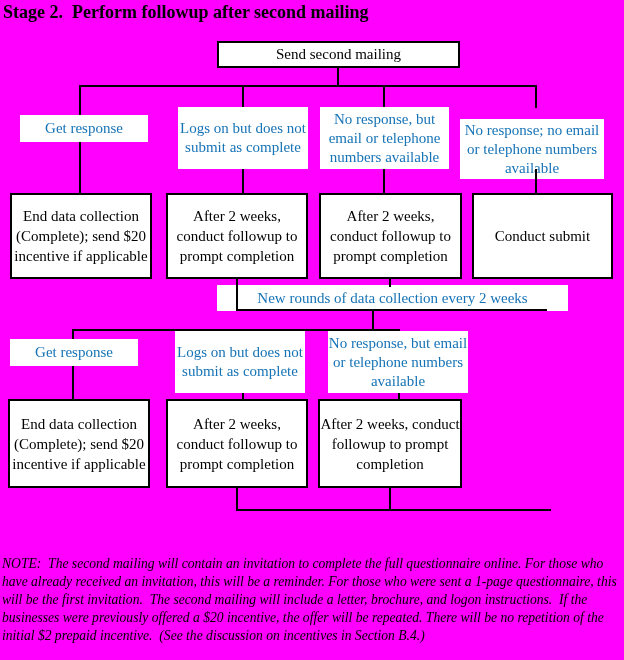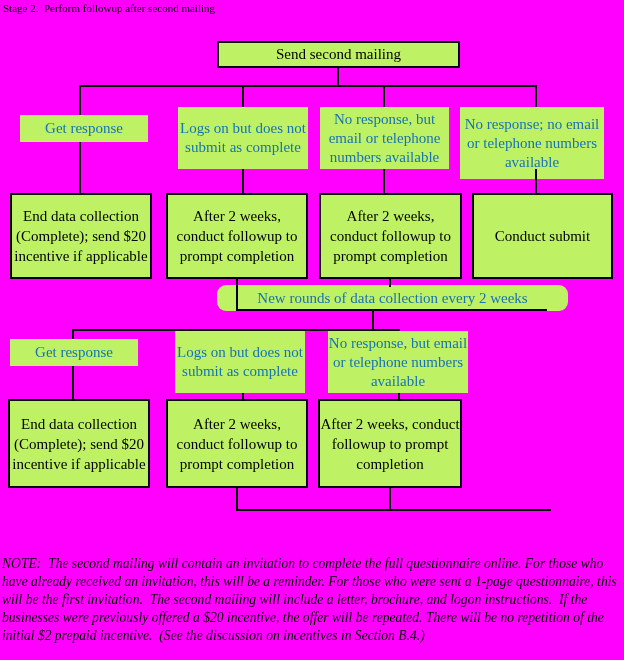--- a/index.html
+++ b/index.html
@@ -3,24 +3,24 @@
 <meta charset="utf-8">
 <style>
   html,body{margin:0;padding:0;}
   body{
     width:624px;height:660px;position:relative;overflow:hidden;
     background:#ff00ff;
     font-family:"Liberation Serif",serif;
   }
   .title{
     position:absolute;left:3px;top:2px;width:618px;
-    font-size:11px;font-weight:normal;color:#000;white-space:pre-wrap;
+    font-size:18px;font-weight:bold;color:#000;white-space:pre-wrap;
   }
   .box{
-    position:absolute;background:#bef264;box-sizing:border-box;
+    position:absolute;background:#ffffff;box-sizing:border-box;
     display:flex;align-items:center;justify-content:center;
     text-align:center;font-size:15px;line-height:19px;color:#000;
     white-space:pre-wrap;
   }
   .bordered{border:2px solid #000;}
   .blue{color:#1673b6;}
   .line{position:absolute;background:#000;}
   .notes{
     position:absolute;left:2px;top:519px;width:621px;
     font-size:13.6px;line-height:18px;color:#000;white-space:pre-wrap;
@@ -37,33 +37,33 @@
 <div class="line" style="left: 337px; top: 67px; width: 2px; height: 19px; background: rgb(0, 0, 0);"></div>
 <div class="line" style="left: 79px; top: 85px; width: 458px; height: 2px; background: rgb(0, 0, 0);"></div>
 <div class="line" style="left: 79px; top: 86px; width: 2px; height: 30px; background: rgb(0, 0, 0);"></div>
 <div class="line" style="left: 242px; top: 86px; width: 2px; height: 22px; background: rgb(0, 0, 0);"></div>
 <div class="line" style="left: 383px; top: 86px; width: 2px; height: 22px; background: rgb(0, 0, 0);"></div>
 <div class="line" style="left: 535px; top: 86px; width: 2px; height: 22px; background: rgb(0, 0, 0);"></div>
 
 <div class="box blue" style="left: 20px; top: 115px; width: 128px; height: 27px; color: rgb(22, 115, 182);">Get response</div>
 <div class="box blue" style="left: 178px; top: 107px; width: 130px; height: 62px; color: rgb(22, 115, 182);">Logs on but does not submit as complete</div>
 <div class="box blue" style="left: 320px; top: 107px; width: 129px; height: 62px; color: rgb(22, 115, 182);">No response, but email or telephone numbers available</div>
-<div class="box blue" style="left: 460px; top: 107px; width: 144px; height: 72px; color: rgb(22, 115, 182);">No response; no email or telephone numbers available</div>
+<div class="box blue" style="left: 460px; top: 119px; width: 144px; height: 60px; color: rgb(22, 115, 182);">No response; no email or telephone numbers available</div>
 
 <div class="line" style="left: 79px; top: 142px; width: 2px; height: 53px; background: rgb(0, 0, 0);"></div>
 <div class="line" style="left: 242px; top: 169px; width: 2px; height: 26px; background: rgb(0, 0, 0);"></div>
 <div class="line" style="left: 383px; top: 169px; width: 2px; height: 26px; background: rgb(0, 0, 0);"></div>
 <div class="line" style="left: 535px; top: 169px; width: 2px; height: 26px; background: rgb(0, 0, 0);"></div>
 
 <div class="box bordered" style="left:10px;top:193px;width:142px;height:86px;line-height:20px;">End data collection (Complete); send $20 incentive if applicable</div>
 <div class="box bordered" style="left:166px;top:193px;width:142px;height:86px;line-height:20px;">After 2 weeks, conduct followup to prompt completion</div>
 <div class="box bordered" style="left:319px;top:193px;width:143px;height:86px;line-height:20px;">After 2 weeks, conduct followup to prompt completion</div>
 <div class="box bordered" style="left:472px;top:193px;width:141px;height:86px;line-height:20px;">Conduct submit</div>
 
-<div class="box blue" style="left: 217px; top: 285px; width: 351px; height: 26px; color: rgb(22, 115, 182); border-radius: 9px;">New rounds of data collection every 2 weeks</div>
+<div class="box blue" style="left: 217px; top: 285px; width: 351px; height: 26px; color: rgb(22, 115, 182);">New rounds of data collection every 2 weeks</div>
 <div class="line" style="left: 237px; top: 309px; width: 310px; height: 2px; background: rgb(0, 0, 0);"></div>
 <div class="line" style="left: 236px; top: 278px; width: 2px; height: 33px; background: rgb(0, 0, 0);"></div>
 <div class="line" style="left: 389px; top: 278px; width: 2px; height: 9px; background: rgb(0, 0, 0);"></div>
 
 <div class="line" style="left: 372px; top: 311px; width: 2px; height: 20px; background: rgb(0, 0, 0);"></div>
 <div class="line" style="left: 72px; top: 329px; width: 328px; height: 2px; background: rgb(0, 0, 0);"></div>
 <div class="line" style="left: 72px; top: 330px; width: 2px; height: 10px; background: rgb(0, 0, 0);"></div>
 <div class="line" style="left: 242px; top: 330px; width: 2px; height: 3px; background: rgb(0, 0, 0);"></div>
 <div class="line" style="left: 398px; top: 330px; width: 2px; height: 3px; background: rgb(0, 0, 0);"></div>
 

